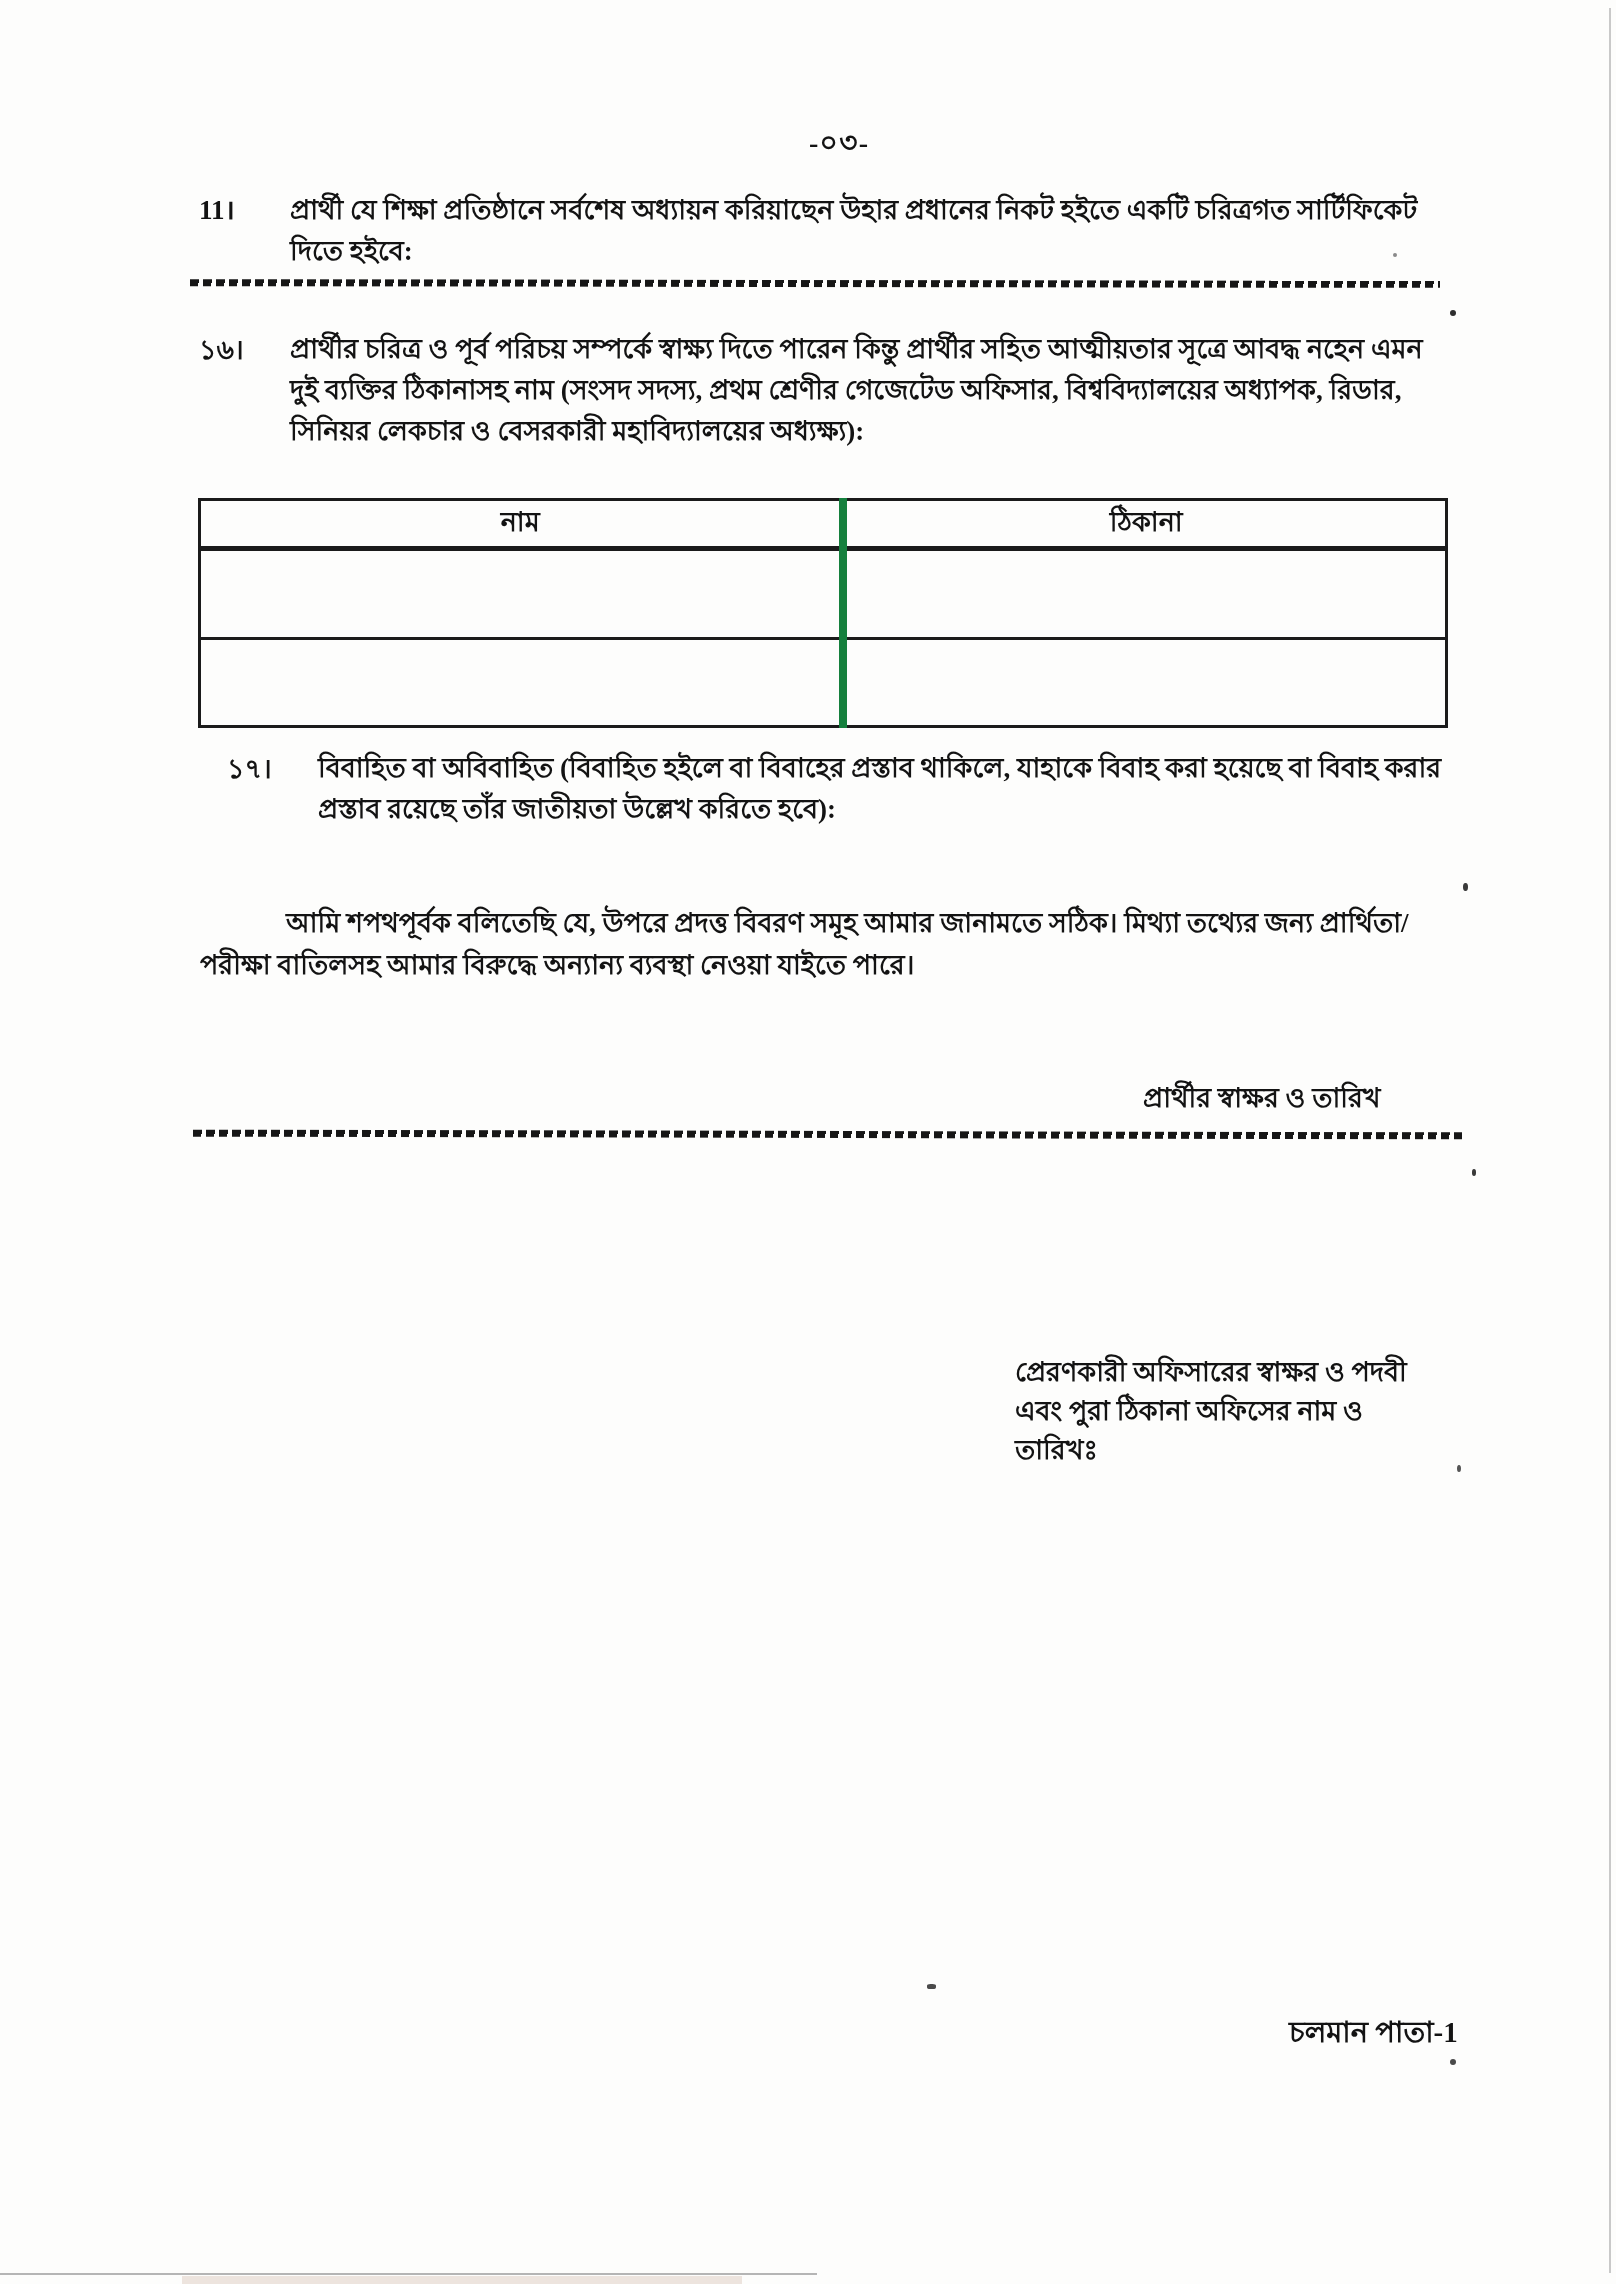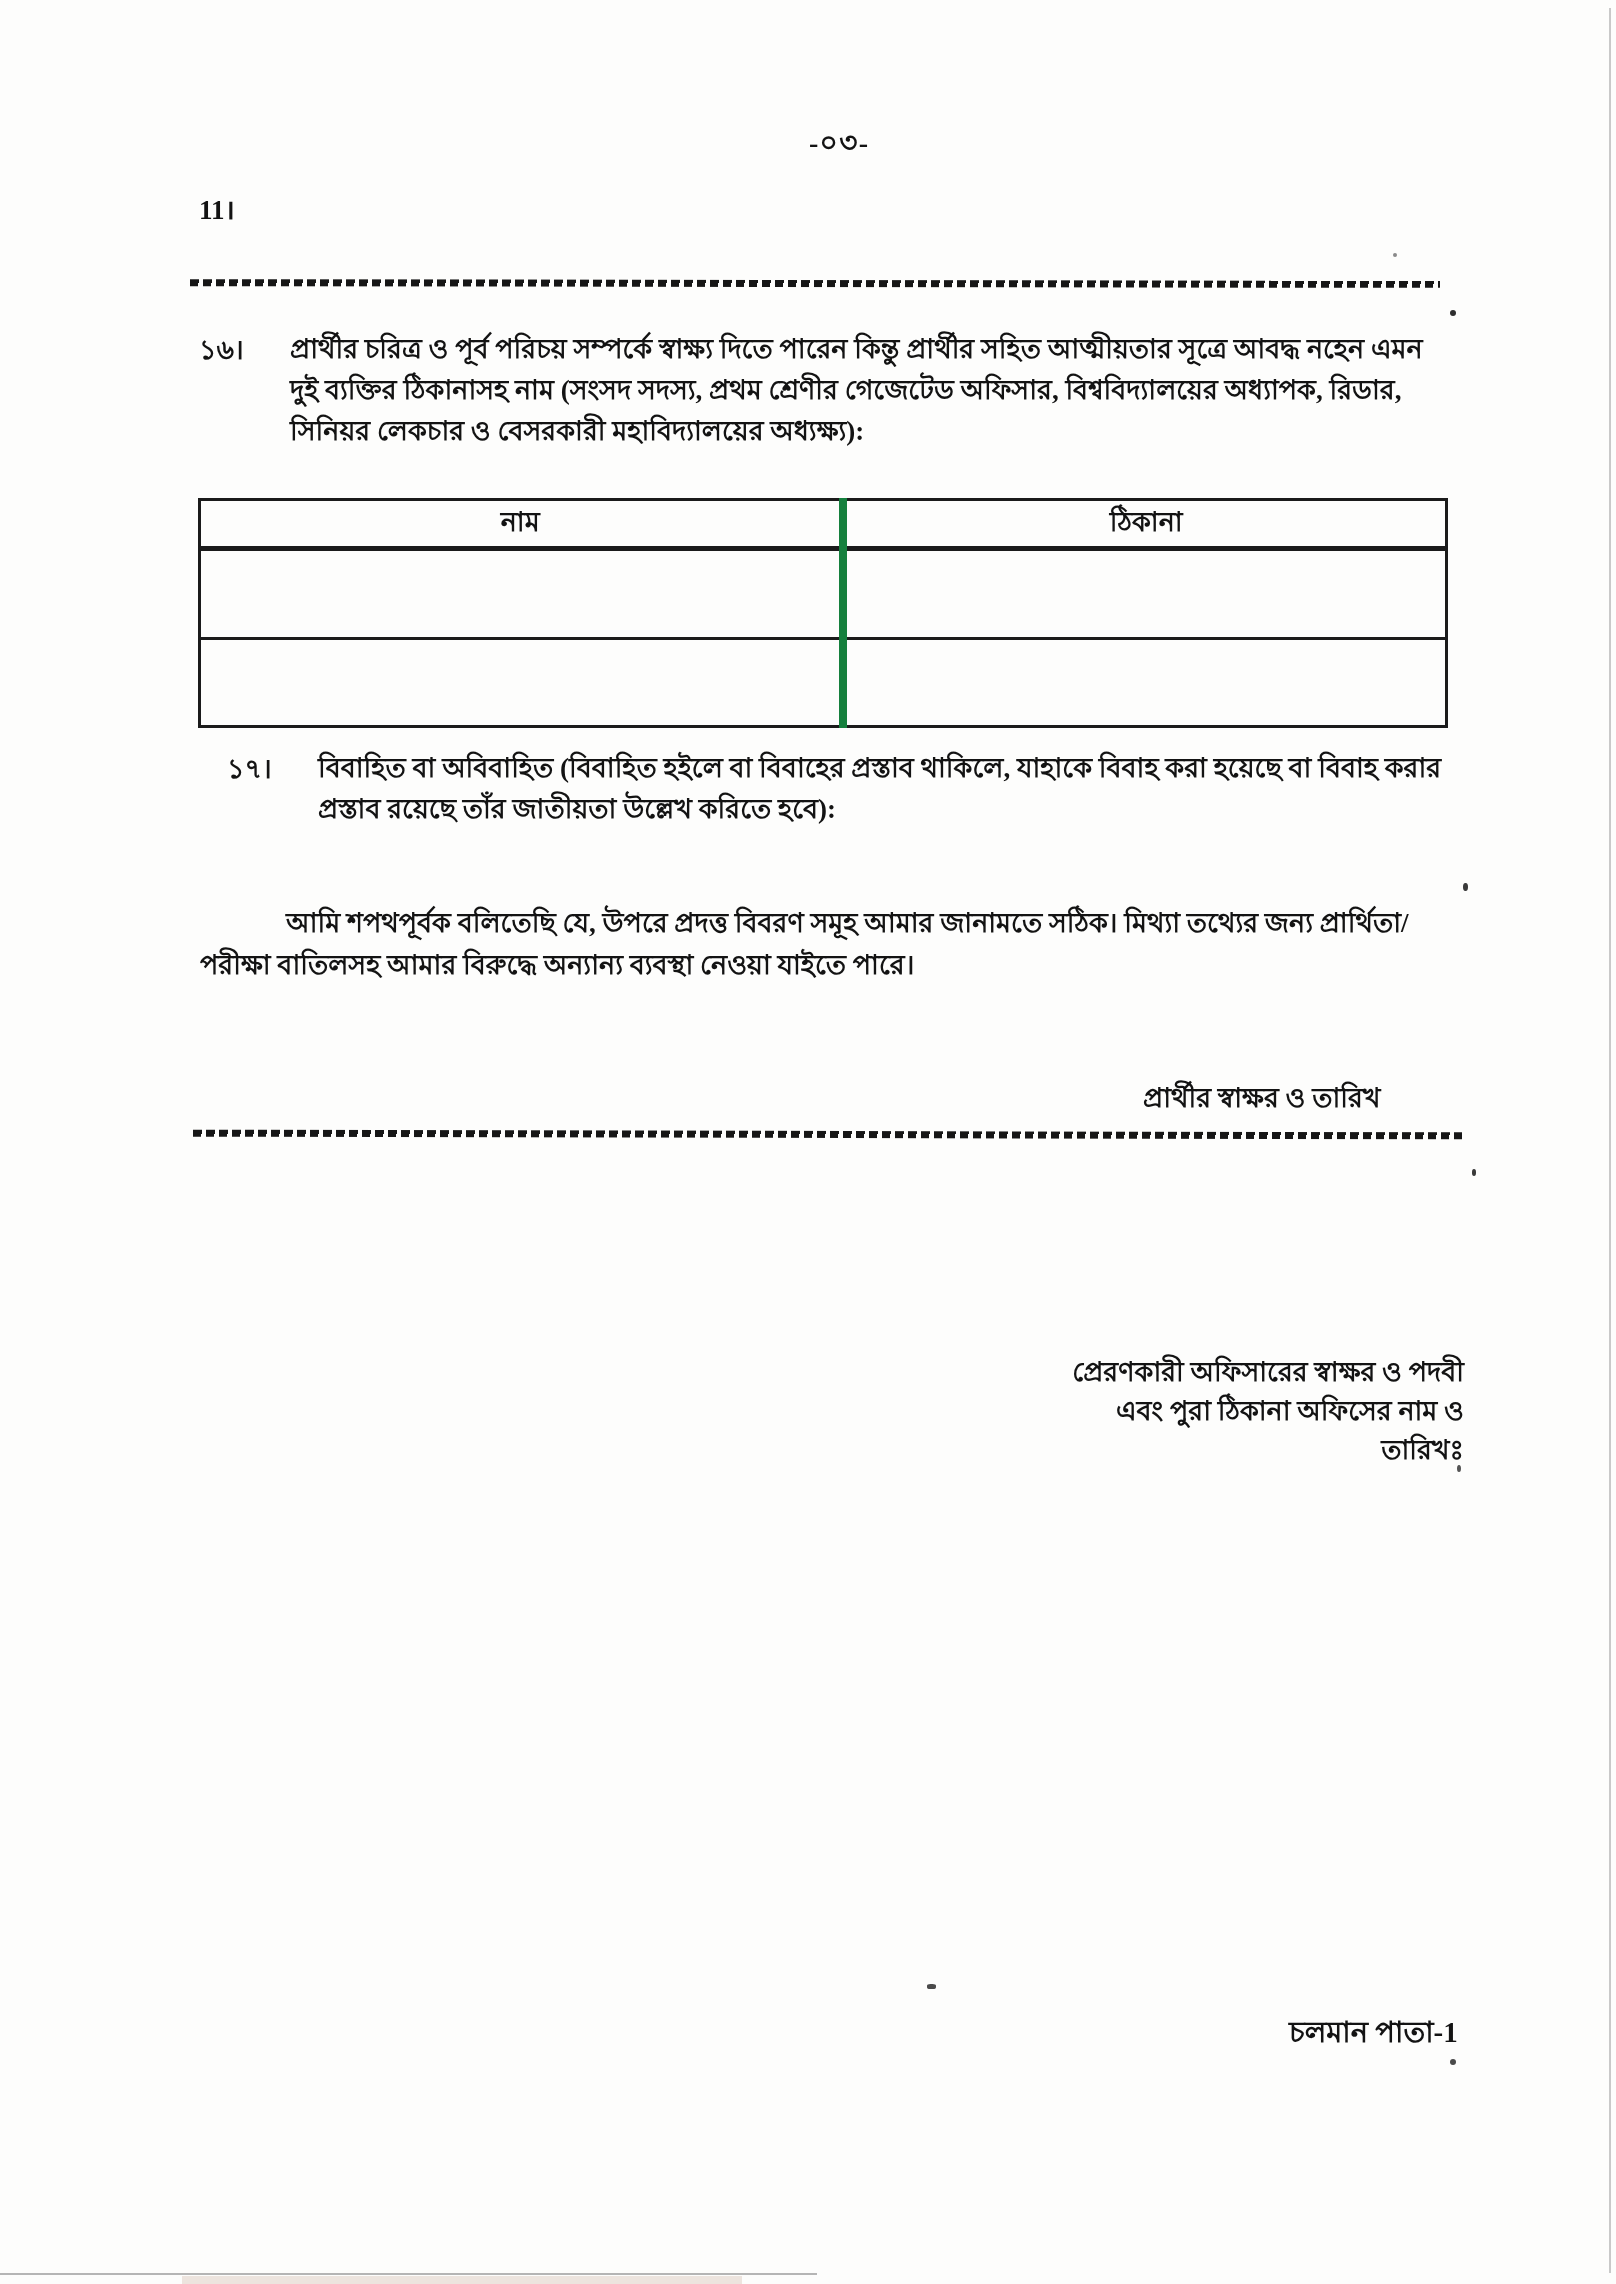--- a/index.html
+++ b/index.html
@@ -90,21 +90,21 @@
     left: 1143px;
     top: 1077px;
     font-size: 27px;
     white-space: nowrap;
   }
 
   .officer-block {
     left: 1015px;
     top: 1353px;
     width: 449px;
-    text-align: right;
+    text-align: left;
     font-size: 27px;
     line-height: 39px;
   }
 
   .footer-continuation {
     left: 1289px;
     top: 2009px;
     font-size: 29px;
     white-space: nowrap;
   }
@@ -133,20 +133,21 @@
   }
 </style>
 </head>
 <body>
 
 <div class="page">
 
   <div class="abs page-number">-০৩-</div>
 
   <div class="abs item-no" id="item15-no">11।</div>
+  <div class="abs item-text" id="item15-text">প্রার্থী যে শিক্ষা প্রতিষ্ঠানে সর্বশেষ অধ্যায়ন করিয়াছেন উহার প্রধানের নিকট হইতে একটি চরিত্রগত সার্টিফিকেট দিতে হইবে:</div>
 
   <div class="abs dotted-line" id="separator-1"></div>
 
   <div class="abs item-no" id="item16-no">১৬।</div>
   <div class="abs item-text" id="item16-text">প্রার্থীর চরিত্র ও পূর্ব পরিচয় সম্পর্কে স্বাক্ষ্য দিতে পারেন কিন্তু প্রার্থীর সহিত আত্মীয়তার সূত্রে আবদ্ধ নহেন এমন দুই ব্যক্তির ঠিকানাসহ নাম (সংসদ সদস্য, প্রথম শ্রেণীর গেজেটেড অফিসার, বিশ্ববিদ্যালয়ের অধ্যাপক, রিডার, সিনিয়র লেকচার ও বেসরকারী মহাবিদ্যালয়ের অধ্যক্ষ্য):</div>
 
   <table class="abs referee-table">
     <tbody>
         <tr>
       <th style="width:51.2%">নাম</th>

